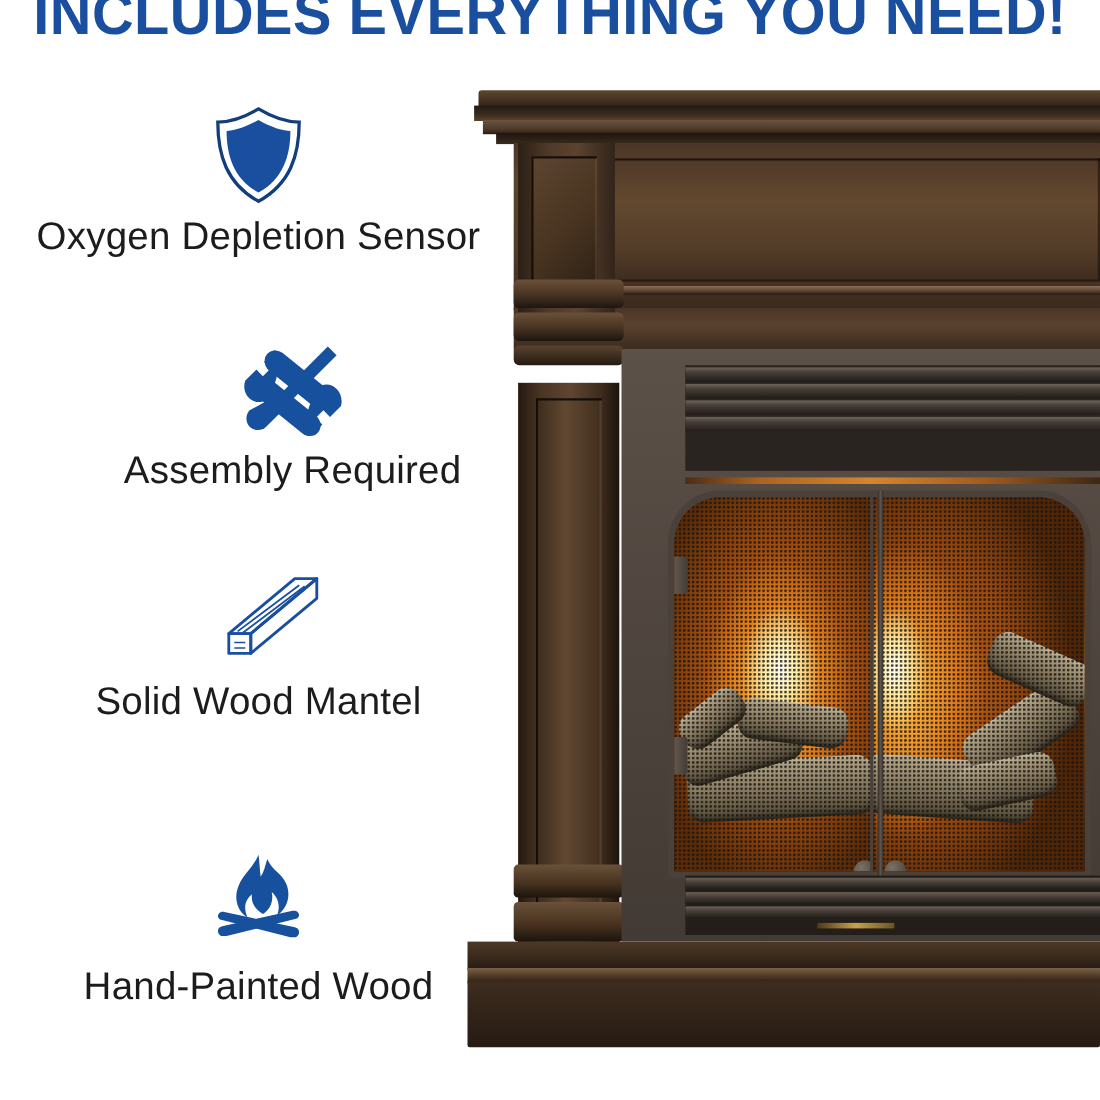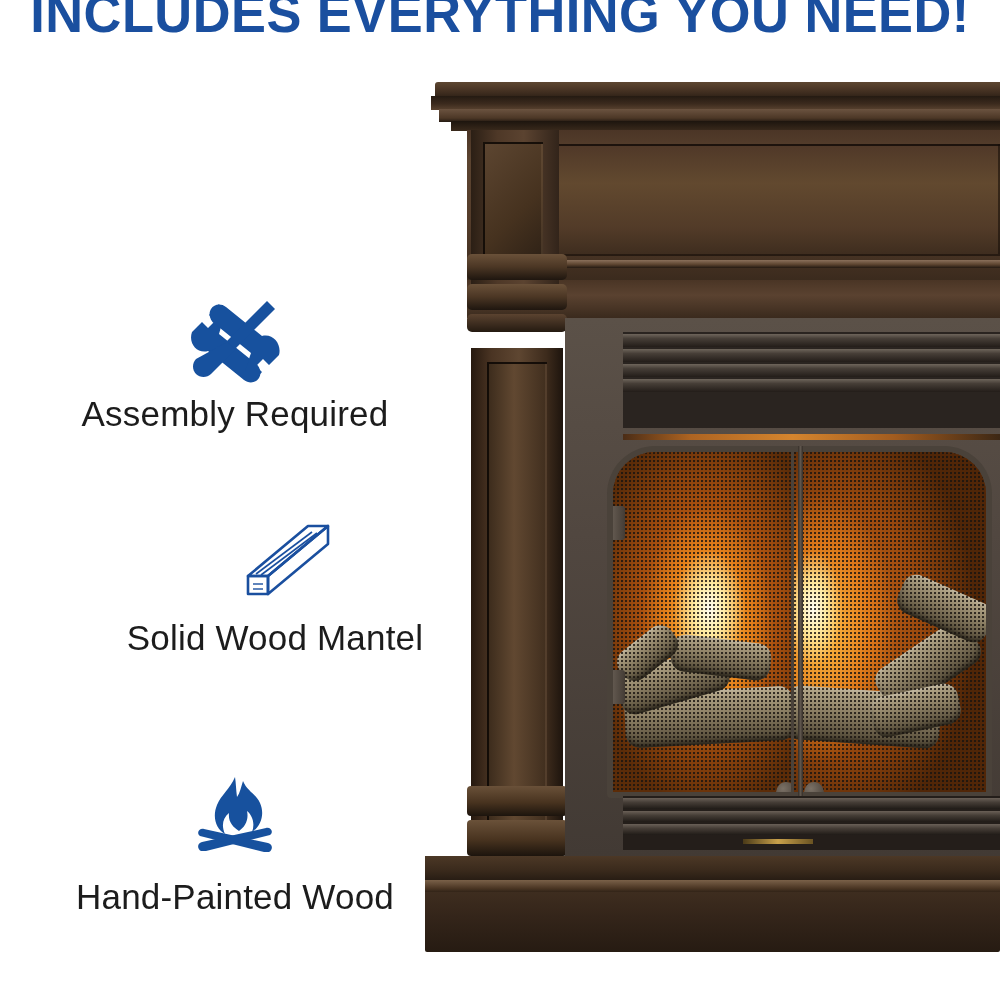--- a/index.html
+++ b/index.html
@@ -48,22 +48,22 @@
     display:block;
     margin-top:10px;
     color:#1c1c1c;
     font-size:35px;
     font-weight:300;
     letter-spacing:0.2px;
     white-space:nowrap;
     line-height:1.05;
   }
   .f0{top:0px;}
-  .f1{top:203px;}
-  .f2{top:425px;margin-left:40px;}
+  .f1{top:217px;padding-left:31px;}
+  .f2{top:425px;}
   .f3{top:680px;}
 
   
   .product{
     position:absolute;
     left:425px;top:82px;
     width:575px;height:870px;
   }
   .pbox{position:absolute;inset:0;}
 
@@ -243,20 +243,29 @@
 </style>
 </head>
 <body>
 
 <div id="stage">
 
   <div class="headline">INCLUDES EVERYTHING YOU NEED!</div>
 
   <div class="features">
 
+    <div class="feature f0">
+      <span class="ico">
+        <svg width="86" height="92" viewBox="0 0 86 92" aria-hidden="true">
+          <path d="M43 4 C28 13 14 16 6 16 C6 46 14 72 43 88 C72 72 80 46 80 16 C72 16 58 13 43 4 Z" fill="#ffffff" stroke="#123e7d" stroke-width="3"></path>
+          <path d="M43 14 C31 21 20 24 14 24 C14 47 21 68 43 80 C65 68 72 47 72 24 C66 24 55 21 43 14 Z" fill="#1a4f9f"></path>
+        </svg>
+      </span>
+      <span class="flabel">Oxygen Depletion Sensor</span>
+    </div>
 
     <div class="feature f1">
       <span class="ico">
         <svg width="92" height="88" viewBox="0 0 92 88" aria-hidden="true">
           <g fill="#17519e">
 
             <path d="M30 6 L20 17 L26 23 L19 30 L13 24 L3 34 C-1 45 8 56 19 53 L55 82 C60 86 67 85 70 80 C73 75 71 68 66 65 L30 36 C34 25 33 13 30 6 Z"></path>
 
             <path d="M86 76 L74 86 L68 80 L61 87 L67 93 L57 82 C46 79 38 68 42 57 L78 28 C83 24 90 25 93 30 L60 60 L83 81 Z" opacity="0"></path>
             <path d="M62 82 L72 92 L79 84 L73 78 L80 71 L86 77 L96 67 C99 56 90 45 79 48 L43 19 C38 15 31 16 28 21 C25 26 27 33 32 36 L68 65 C64 76 65 78 62 82 Z" transform="translate(-6,-10)"></path>

